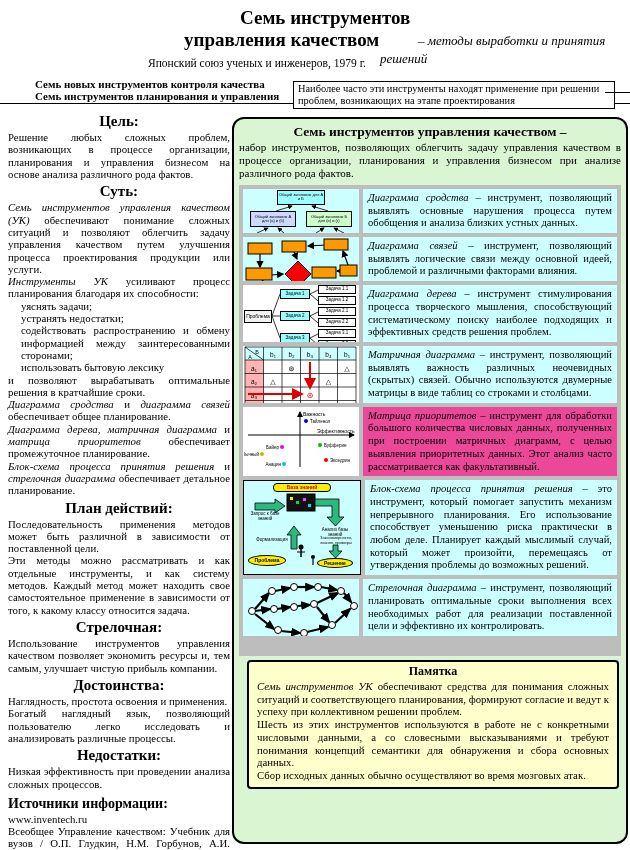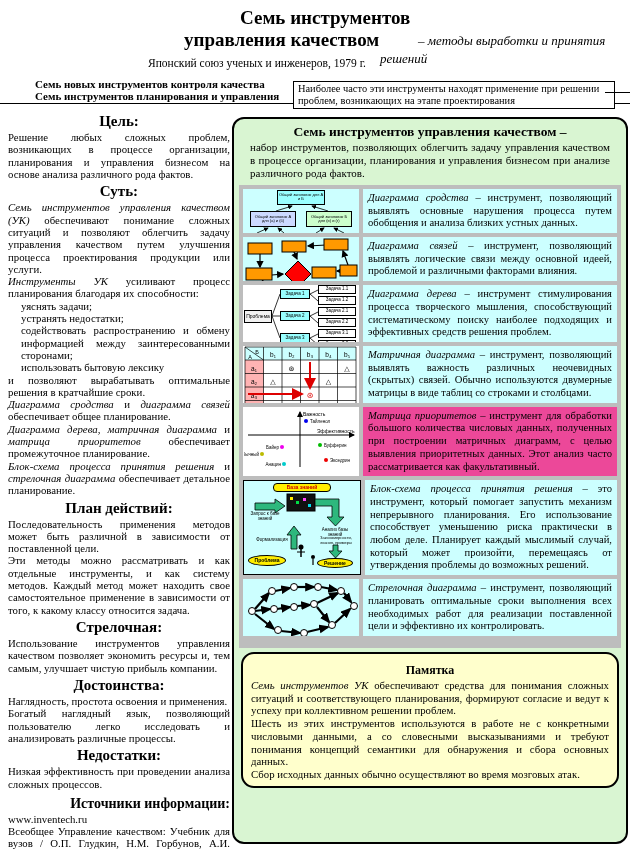--- a/index.html
+++ b/index.html
@@ -11,36 +11,36 @@
   .t2{font-size:19px;font-weight:bold;}
   .sub{font-size:13px;font-style:italic;}
   .org{font-size:11.5px;}
   .alt{font-size:11px;font-weight:bold;line-height:1.1;}
   .rule{border-top:1.5px solid #000;}
   .notebox{border:1.2px solid #000;background:#fff;font-size:10.4px;line-height:1.15;
            padding:1px 4px;text-align:left;}
   
   .lc{width:222px;font-size:10.8px;line-height:1.14;}
   .lc-h{font-size:15px;font-weight:bold;text-align:center;margin:3px 0 1px 0;}
-  .lc-h-left{font-size:14px;font-weight:bold;text-align:right;margin:6px 0 1px 0;}
+  .lc-h-left{font-size:14px;font-weight:bold;text-align:left;margin:6px 0 1px 0;}
   .lc p{margin:0;text-align:justify;}
   .indent{padding-left:13px;}
   
   .panel{left:232px;top:117px;width:396px;height:727px;background:#d9f5d2;
          border:2px solid #000;border-radius:12px;box-sizing:border-box;padding:3px 5px;}
   .p-title{font-size:13.5px;font-weight:bold;text-align:center;margin:2px 0 1px 0;}
-  .p-intro{font-size:11px;line-height:1.18;text-align:justify;margin:0 11px;}
+  .p-intro{font-size:11px;line-height:1.18;text-align:justify;margin:0 0;}
   .tbl{background:#bdbdbd;padding:4px;margin-top:5px;}
   .trow{display:flex;margin-bottom:4px;}
-  .trow:last-child{margin-bottom:8px;}
+  .trow:last-child{margin-bottom:16px;}
   .thumb{width:116px;flex:none;margin-right:4px;position:relative;overflow:hidden;}
   .bg-c{background:#ccffff;} .bg-w{background:#ffffff;} .bg-y{background:#ec4899;}
   .rowtext{flex:1;font-size:10.6px;line-height:1.2;text-align:justify;padding:3px 5px;}
-  .memo{background:#ffffcc;border:2px solid #000;border-radius:13px;margin:4px 2px 0 2px;
-        padding:8px 8px 5px 8px;}
+  .memo{background:#ffffcc;border:2px solid #000;border-radius:4px;margin:4px 2px 0 8px;
+        padding:1px 8px 5px 8px;}
   .memo-h{font-size:12px;font-weight:bold;text-align:center;margin:1px 0;}
   .memo p{margin:0;font-size:10.8px;line-height:1.18;text-align:justify;}
   
   .fig{position:absolute;left:1px;top:0;}
   .fb{position:absolute;border:1px solid #000;box-sizing:border-box;display:flex;
       align-items:center;justify-content:center;text-align:center;
       font-family:"Liberation Sans",sans-serif;overflow:hidden;line-height:1.05;}
   .f4{font-size:4px;} .f45{font-size:4.5px;} .f5{font-size:5px;}
   .lay{position:absolute;left:0;top:0;}
   .flab{position:absolute;font-family:"Liberation Sans",sans-serif;text-align:center;line-height:1.1;}

